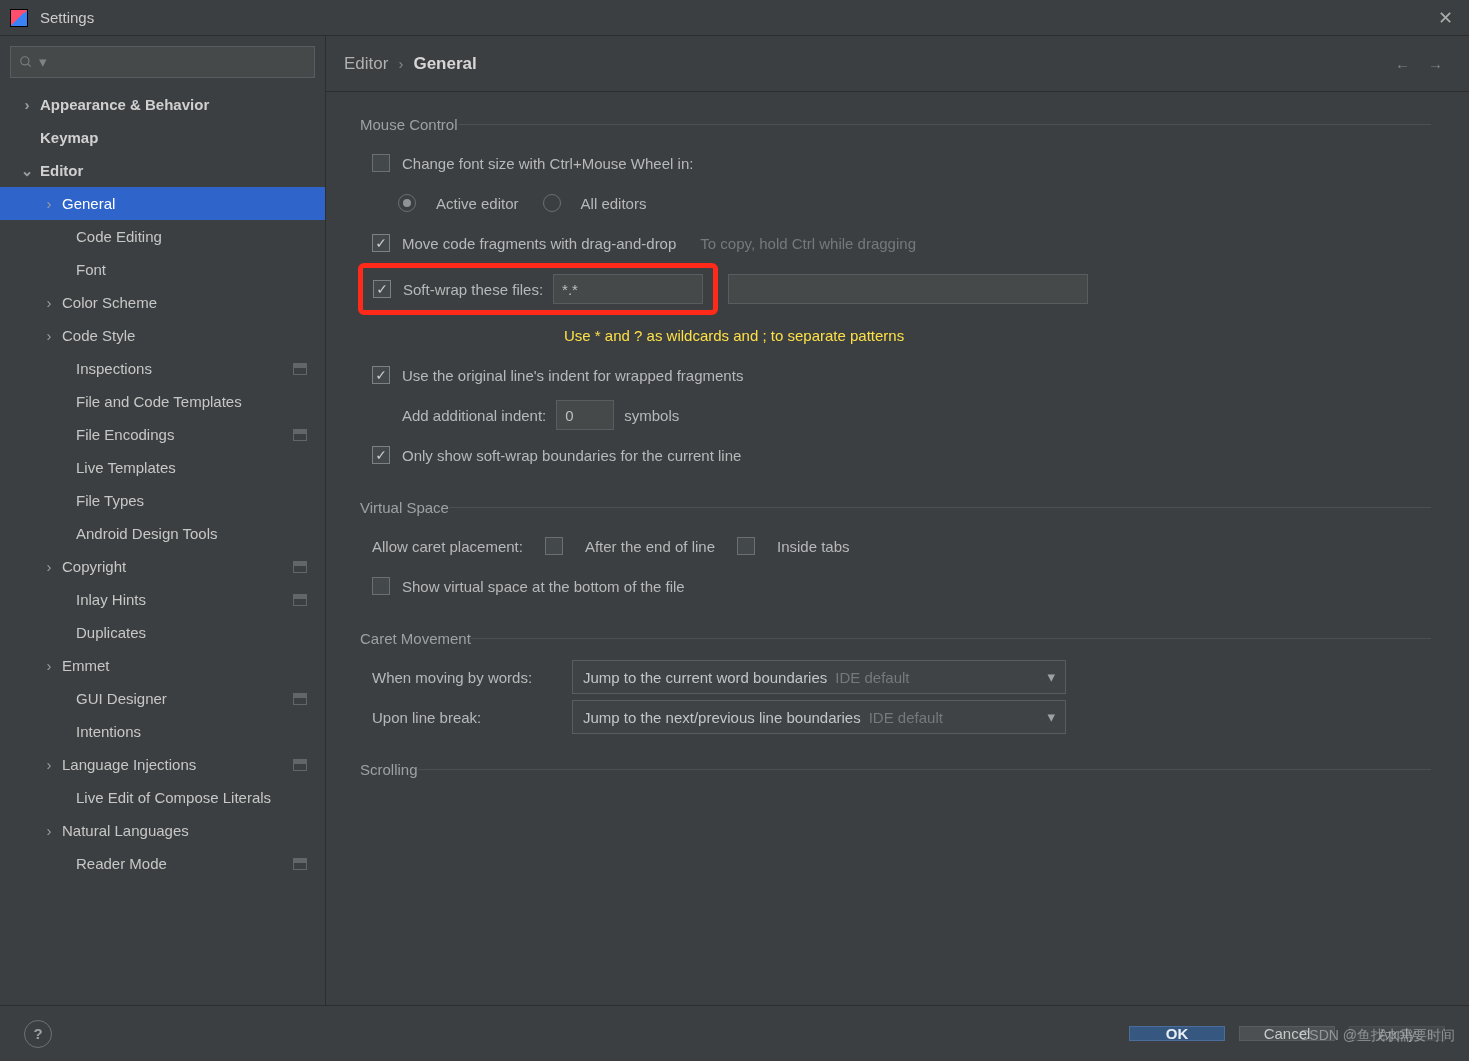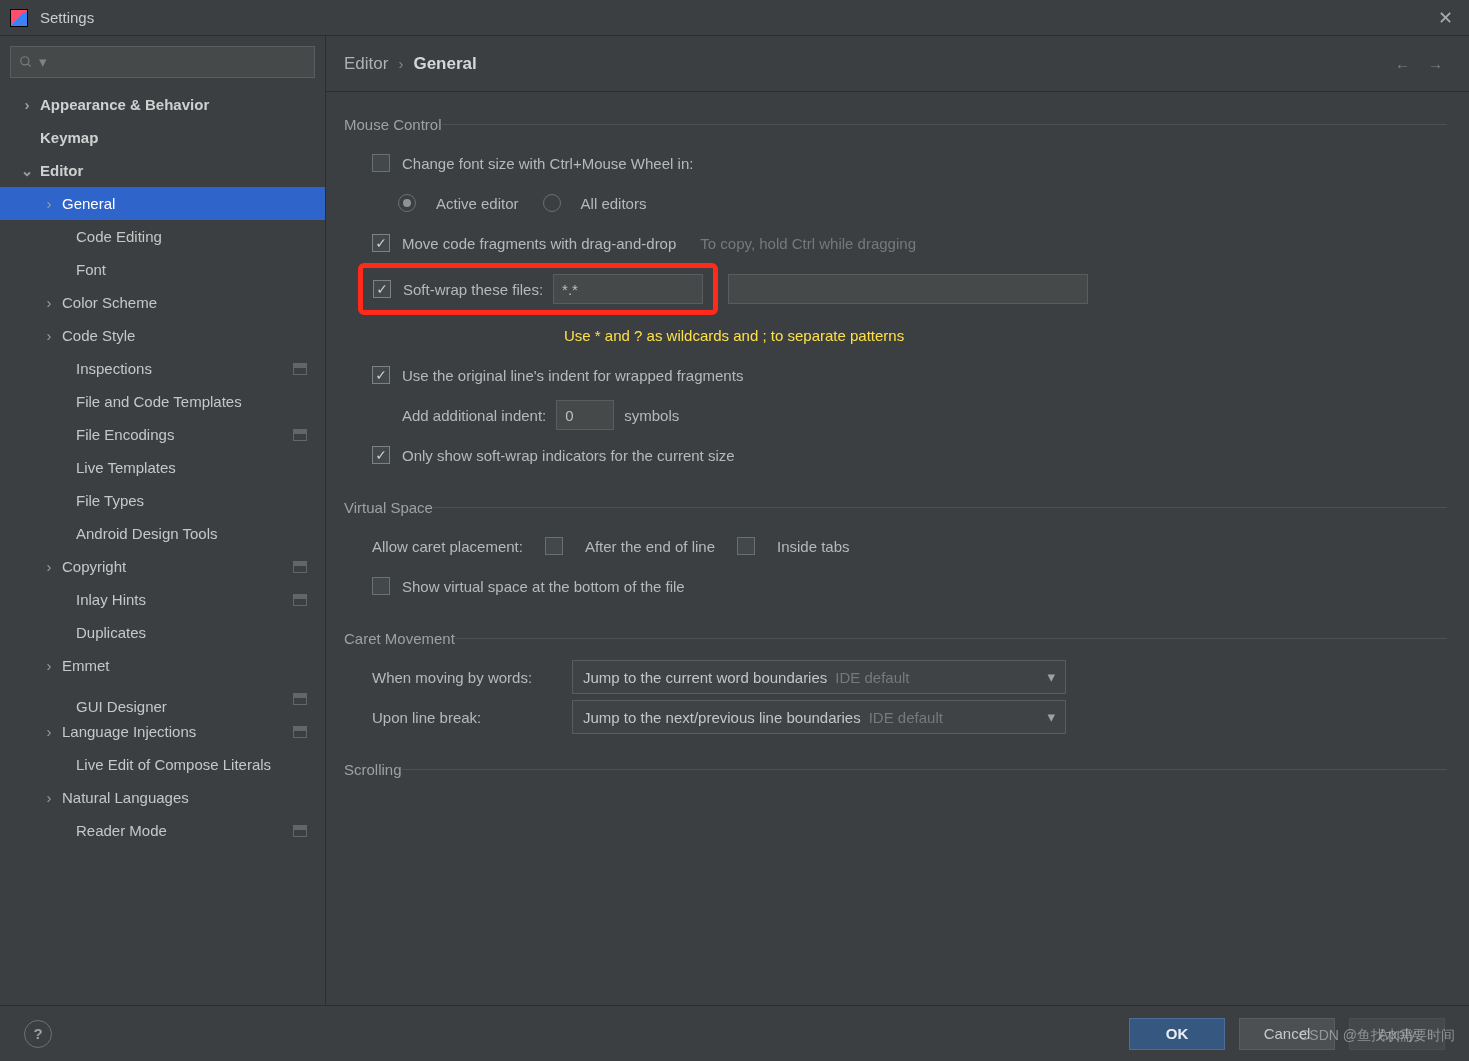--- a/index.html
+++ b/index.html
@@ -61,21 +61,21 @@
 .content { flex:1; display:flex; flex-direction:column; overflow:hidden; }
 .content-header {
   height: 56px; display:flex; align-items:center;
   padding: 0 26px 0 18px; border-bottom: 1px solid #2b2d2f;
 }
 .crumb { font-size:17px; color:#b0b0b0; }
 .crumb.active { color:#d6d6d6; font-weight:700; }
 .crumb-sep { margin: 0 10px; color:#888; }
 .nav-arrows { margin-left:auto; display:flex; gap:18px; color:#808386; }
 .content-body { flex:1; overflow-y:auto; padding: 10px 22px 0 18px; }
-.section-title { color:#9ea0a3; font-size:15px; display:flex; align-items:center; gap:0; margin: 14px 0 10px;}
+.section-title { color:#9ea0a3; font-size:15px; display:flex; align-items:center; gap:0; margin: 14px 16px 10px;}
 .section-title .rule { flex:1; height:1px; background:#4d5052; }
 .row { display:flex; align-items:center; min-height:40px; padding-left:28px; color:#b7b8ba; }
 .row.sub { padding-left:54px; }
 .row .hint { color:#76797c; margin-left:24px; }
 .checkbox {
   width:18px; height:18px; border:1px solid #6b6f72; margin-right:12px;
   display:inline-flex; align-items:center; justify-content:center;
   background:#43494a;
 }
 .checkbox.checked { border-color:#7d8184; }
@@ -107,21 +107,21 @@
   height:56px; border-top:1px solid #2b2d2f;
   display:flex; align-items:center; padding: 0 24px;
 }
 .help {
   width:28px; height:28px; border-radius:50%; border:1.5px solid #6d7175;
   display:flex; align-items:center; justify-content:center;
   color:#9ea1a4; font-weight:700;
 }
 .footer-right { margin-left:auto; display:flex; gap:14px; }
 .btn {
-  min-width:96px; height:32px; border:1px solid #5a5d5f; background:#4c5052;
+  min-width:96px; height:15px; border:1px solid #5a5d5f; background:#4c5052;
   color:#c7c8ca; display:flex; align-items:center; justify-content:center;
   font-size:15px;
 }
 .btn.primary { background:#365880; border-color:#4b6d9b; color:#e9eef5; font-weight:600;}
 .btn.disabled { opacity:.55; }
 .watermark {
   position:absolute; right:14px; bottom:16px; color:#cfd1d3; opacity:.55;
   font-size:14px; pointer-events:none;
 }
 
@@ -219,24 +219,28 @@
           <span class="badge-icon"></span>
         </div>
         <div class="tree-item child" style="padding-left: 56px;">
           <span class="chevron hidden"></span>
           <span>Duplicates</span>
         </div>
         <div class="tree-item child" style="padding-left: 42px;">
           <span class="chevron" style="margin-right: 6px;">›</span>
           <span>Emmet</span>
         </div>
-        <div class="tree-item child" style="padding-left: 56px; align-items: flex-end;">
+        <div class="tree-item child" style="padding-left: 56px;">
           <span class="chevron hidden"></span>
           <span>GUI Designer</span>
           <span class="badge-icon"></span>
+        </div>
+        <div class="tree-item child" style="padding-left: 56px;">
+          <span class="chevron hidden"></span>
+          <span>Intentions</span>
         </div>
         <div class="tree-item child" style="padding-left: 42px;">
           <span class="chevron" style="margin-right: 6px;">›</span>
           <span>Language Injections</span>
           <span class="badge-icon"></span>
         </div>
         <div class="tree-item child" style="padding-left: 56px;">
           <span class="chevron hidden"></span>
           <span>Live Edit of Compose Literals</span>
         </div>
@@ -300,21 +304,21 @@
         <span class="checkbox checked"></span>
         <span>Use the original line's indent for wrapped fragments</span>
       </div>
       <div class="row sub" style="padding-left:58px; gap:10px;">
         <span>Add additional indent:</span>
         <input class="text-input num-input" value="0" style="">
         <span>symbols</span>
       </div>
       <div class="row">
         <span class="checkbox checked"></span>
-        <span>Only show soft-wrap indicators for the current size</span>
+        <span>Only show soft-wrap boundaries for the current line</span>
       </div>
 
       <div class="section-title" style="margin-top:24px">
         <span>Virtual Space</span>
           <div class="rule"></div>
       </div>
       <div class="row" style="gap:22px;">
         <span>Allow caret placement:</span>
         <span class="checkbox"></span>
         <span style="margin-left:-12px">After the end of line</span>

